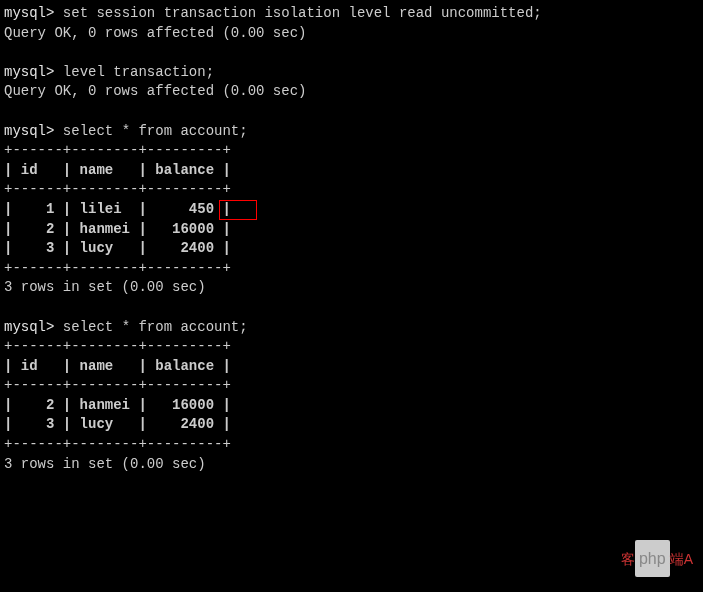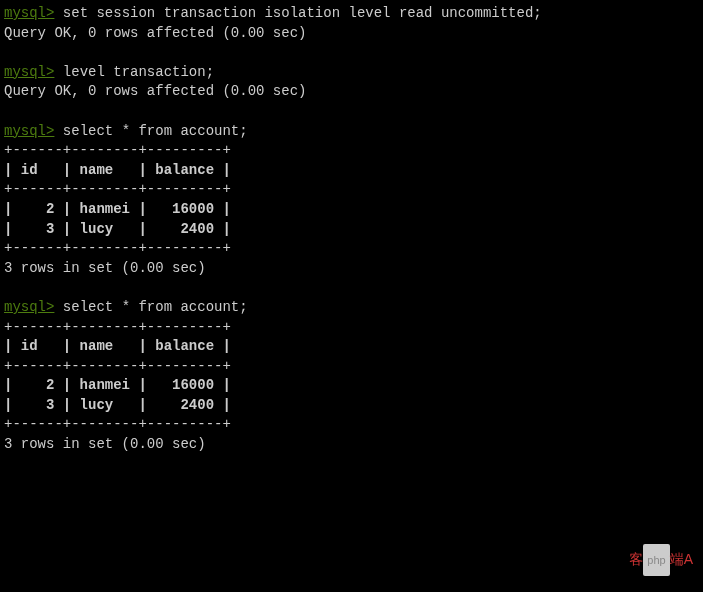--- a/index.html
+++ b/index.html
@@ -13,22 +13,21 @@
       width: 703px;
       height: 592px;
       box-sizing: border-box;
       position: relative;
       overflow: hidden;
     }
     .cmd-line {
       white-space: pre;
     }
     .prompt {
-      color: #4d7c0f;
-      text-decoration: underline;
+      color: #e5e5e5;
     }
     .table-border {
       white-space: pre;
       color: #ccc;
     }
     .table-row {
       white-space: pre;
       position: relative;
       font-weight: bold;
     }
@@ -46,21 +45,21 @@
       right: 10px;
       font-size: 14px;
       color: #888;
       font-family: sans-serif;
     }
     .watermark .php-badge {
       background: #ccc;
       color: #888;
       padding: 10px 4px;
       border-radius: 2px;
-      font-size: 11px;
+      font-size: 16px;
     }
     .watermark .red-char {
       color: #c33;
     }
     .blank-line {
       height: 1.4em;
     }
   </style>
 </head>
 <body>
@@ -70,20 +69,21 @@
 <div class="blank-line"></div>
 <div class="cmd-line"><span class="prompt">mysql&gt;</span> <span>level transaction;</span></div>
 <div class="cmd-line">Query OK, 0 rows affected (0.00 sec)</div>
 <div class="blank-line"></div>
 
 <div class="cmd-line"><span class="prompt">mysql&gt;</span> <span>select * from account;</span></div>
 <div class="table-border">+------+--------+---------+</div>
 <div class="table-row">| id   | name   | balance |</div>
 <div class="table-border">+------+--------+---------+</div>
 <div id="q1-rows">
+    <div class="table-row">|    1 | lilei  |     450 |<div class="highlight-box"></div></div>
     <div class="table-row">|    2 | hanmei |   16000 |</div>
     <div class="table-row">|    3 | lucy   |    2400 |</div>
   </div>
 <div class="table-border">+------+--------+---------+</div>
 <div class="cmd-line">3 rows in set (0.00 sec)</div>
 <div class="blank-line"></div>
 
 <div class="cmd-line"><span class="prompt">mysql&gt;</span> <span>select * from account;</span></div>
 <div class="table-border">+------+--------+---------+</div>
 <div class="table-row">| id   | name   | balance |</div>

